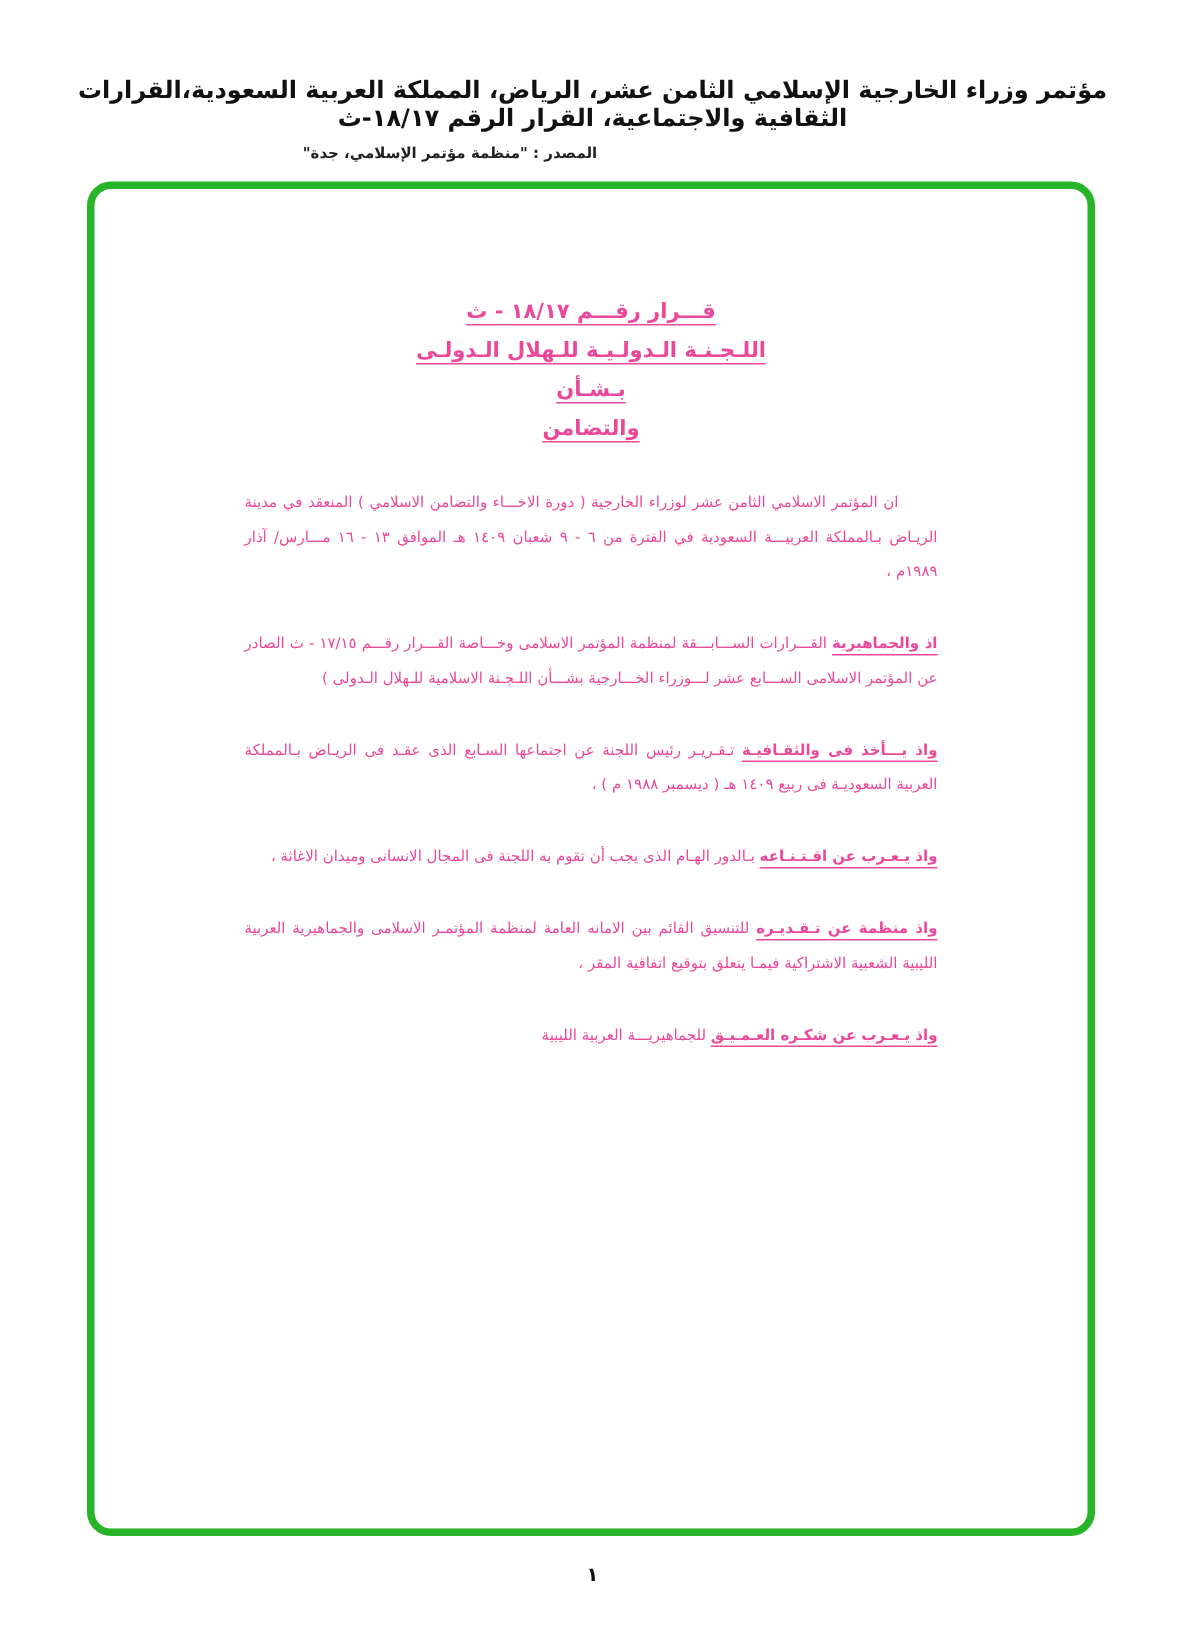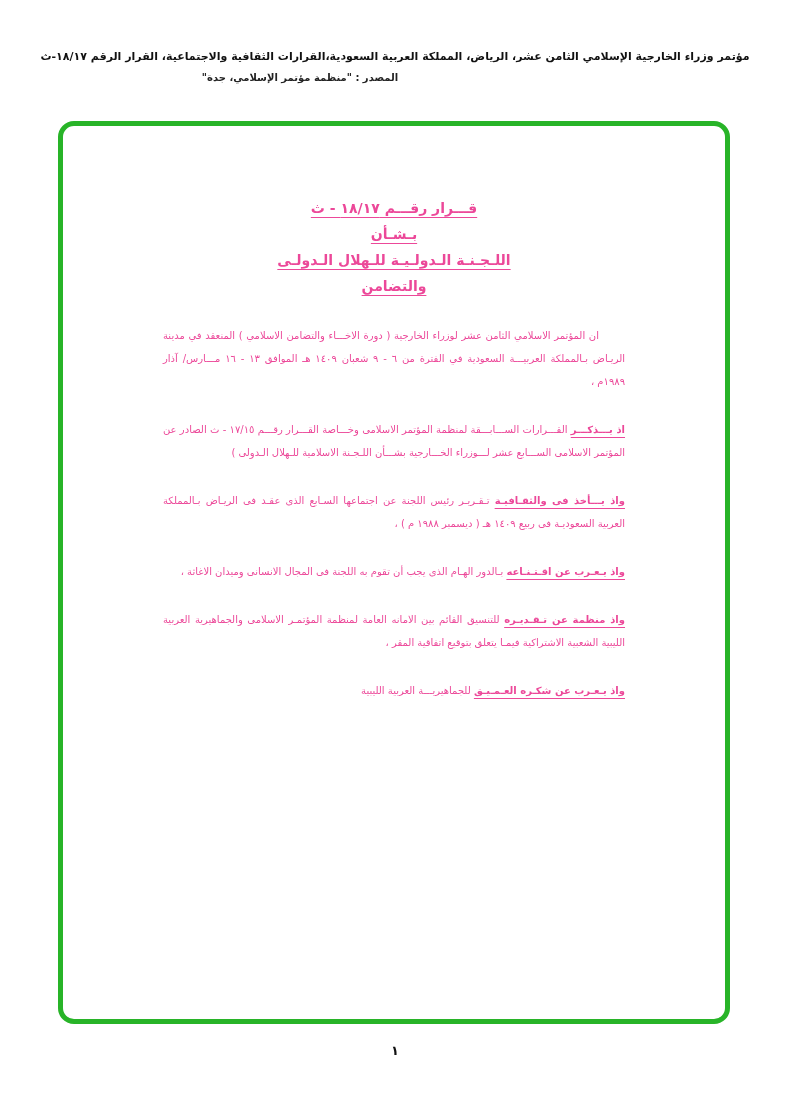--- a/index.html
+++ b/index.html
@@ -17,21 +17,21 @@
   
   .top-cite {
     position: absolute;
     top: 50px;
     left: 0;
     right: 0;
     direction: rtl;
     text-align: center;
   }
   .cite1 {
-    font-size: 11px;
+    font-size: 16px;
     font-weight: bold;
     letter-spacing: 0;
     color: #111;
     padding: 0 30px;
   }
   .cite2 {
     margin-top: 9px;
     font-size: 10px;
     font-weight: bold;
     color: #222;
@@ -110,29 +110,29 @@
 <header class="top-cite">
   <div class="cite1">مؤتمر وزراء الخارجية الإسلامي الثامن عشر، الرياض، المملكة العربية السعودية،القرارات الثقافية والاجتماعية، القرار الرقم ١٨/١٧-ث</div>
   <div class="cite2">المصدر :  "منظمة مؤتمر الإسلامي، جدة"</div>
 </header>
 
 <div class="frame">
   <div class="content">
 
     <div class="title-block">
       <div class="t-line"><span>قـــرار رقـــم ١٨/١٧ - ث</span></div>
+      <div class="t-line"><span>اللـجـنـة الـدولـيـة للـهلال الـدولـى</span></div>
       <div class="t-line"><span>بـشـأن</span></div>
-      <div class="t-line"><span>اللـجـنـة الـدولـيـة للـهلال الـدولـى</span></div>
       <div class="t-line"><span>والتضامن</span></div>
     </div>
 
     <div class="paras">
       <p class="para indent"><span class="lead"></span> <span class="rest">ان المؤتمر الاسلامي الثامن عشر لوزراء الخارجية ( دورة الاخـــاء والتضامن الاسلامي ) المنعقد في مدينة الريـاض بـالمملكة العربيـــة السعودية في الفترة من ٦ - ٩ شعبان ١٤٠٩ هـ الموافق ١٣ - ١٦ مـــارس/ آذار ١٩٨٩م ،</span></p>
 
-      <p class="para"><span class="lead">اذ يـــذكـــر</span> <span class="rest">القـــرارات الســـابـــقة لمنظمة المؤتمر الاسلامى وخـــاصة القـــرار رقـــم ١٧/١٥ - ث الصادر عن المؤتمر الاسلامى الســـابع عشر لـــوزراء الخـــارجية بشـــأن اللـجـنة الاسلامية للـهلال الـدولى )</span></p>
+      <p class="para"><span class="lead">اذ والجماهيرية</span> <span class="rest">القـــرارات الســـابـــقة لمنظمة المؤتمر الاسلامى وخـــاصة القـــرار رقـــم ١٧/١٥ - ث الصادر عن المؤتمر الاسلامى الســـابع عشر لـــوزراء الخـــارجية بشـــأن اللـجـنة الاسلامية للـهلال الـدولى )</span></p>
 
 
       <p class="para"><span class="lead">واذ يـــأخذ فى والثقـافيـة</span> <span class="rest">تـقـريـر رئيس اللجنة عن اجتماعها السـابع الذى عقـد فى الريـاض بـالمملكة العربية السعوديـة فى ربيع ١٤٠٩ هـ ( ديسمبر ١٩٨٨ م ) ،</span></p>
 
       <p class="para"><span class="lead">واذ يـعـرب عن اقـتـنـاعه</span> <span class="rest">بـالدور الهـام الذى يجب أن تقوم به اللجنة فى المجال الانسانى وميدان الاغاثة ،</span></p>
 
       <p class="para"><span class="lead">واذ منظمة عن تـقـديـره</span> <span class="rest">للتنسيق القائم بين الامانه العامة لمنظمة المؤتمـر الاسلامى والجماهيرية العربية الليبية الشعبية الاشتراكية فيمـا يتعلق بتوقيع اتفاقية المقر ،</span></p>
 
       <p class="para"><span class="lead">واذ يـعـرب عن شكـره العـمـيـق</span> <span class="rest">للجماهيريـــة العربية الليبية</span></p>
     </div>

